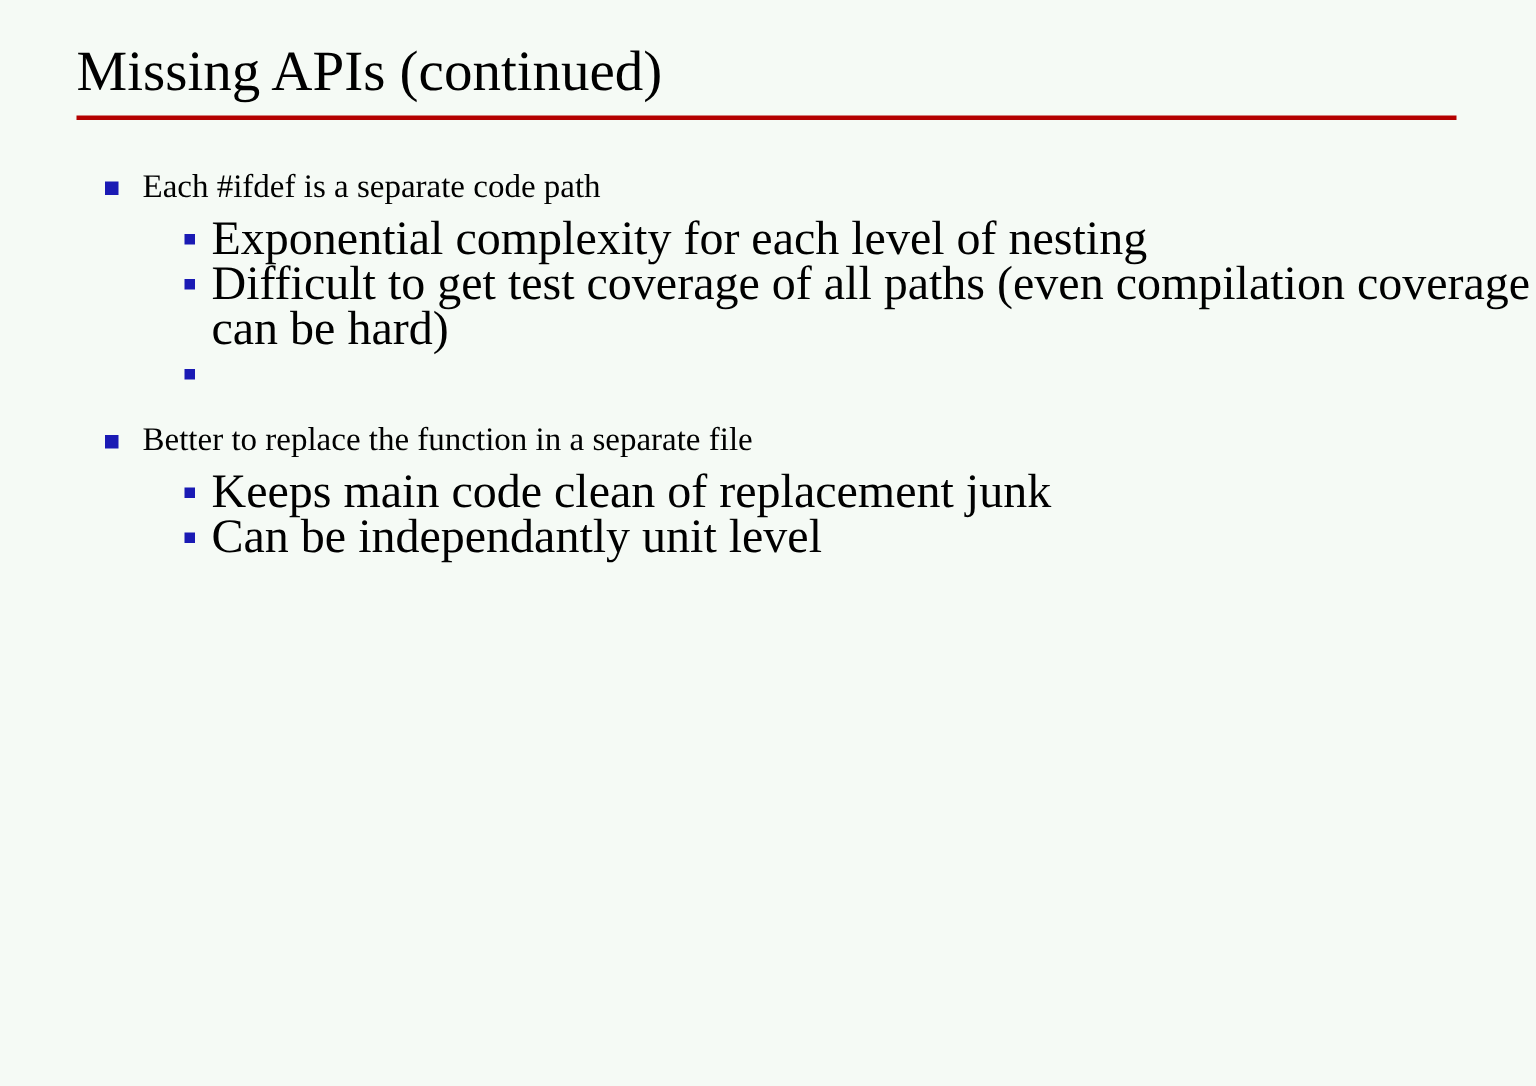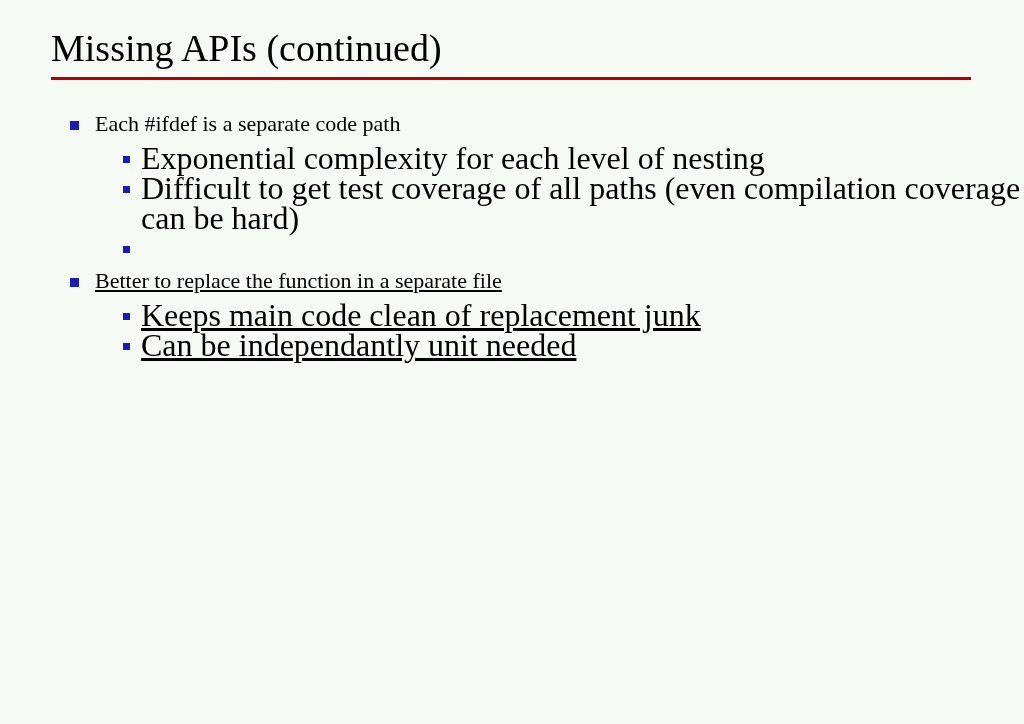--- a/index.html
+++ b/index.html
@@ -52,22 +52,21 @@
     position: absolute;
     left: 0px;
     top: 104px;
     width: 1024px;
   }
 
   .group {
     margin: 0;
   }
   .group + .group {
-    margin-top: 28px;
-    text-decoration: underline;
+    margin-top: 40px;
   }
 
   
   .lvl1 {
     position: relative;
     padding-left: 95px;
     font-size: 22px;
     line-height: 39px;
     white-space: nowrap;
   }
@@ -162,19 +161,19 @@
 
       <div class="lvl2">
         <span class="marker"></span>
         <span class="text">Keeps main code clean of replacement junk</span>
       </div>
 
 
 
       <div class="lvl2">
         <span class="marker"></span>
-        <span class="text">Can be independantly unit needed</span>
+        <span class="text">Can be independantly unit level</span>
       </div>
 
     </div>
 
   </div>
 </div>
 
 </body></html>

